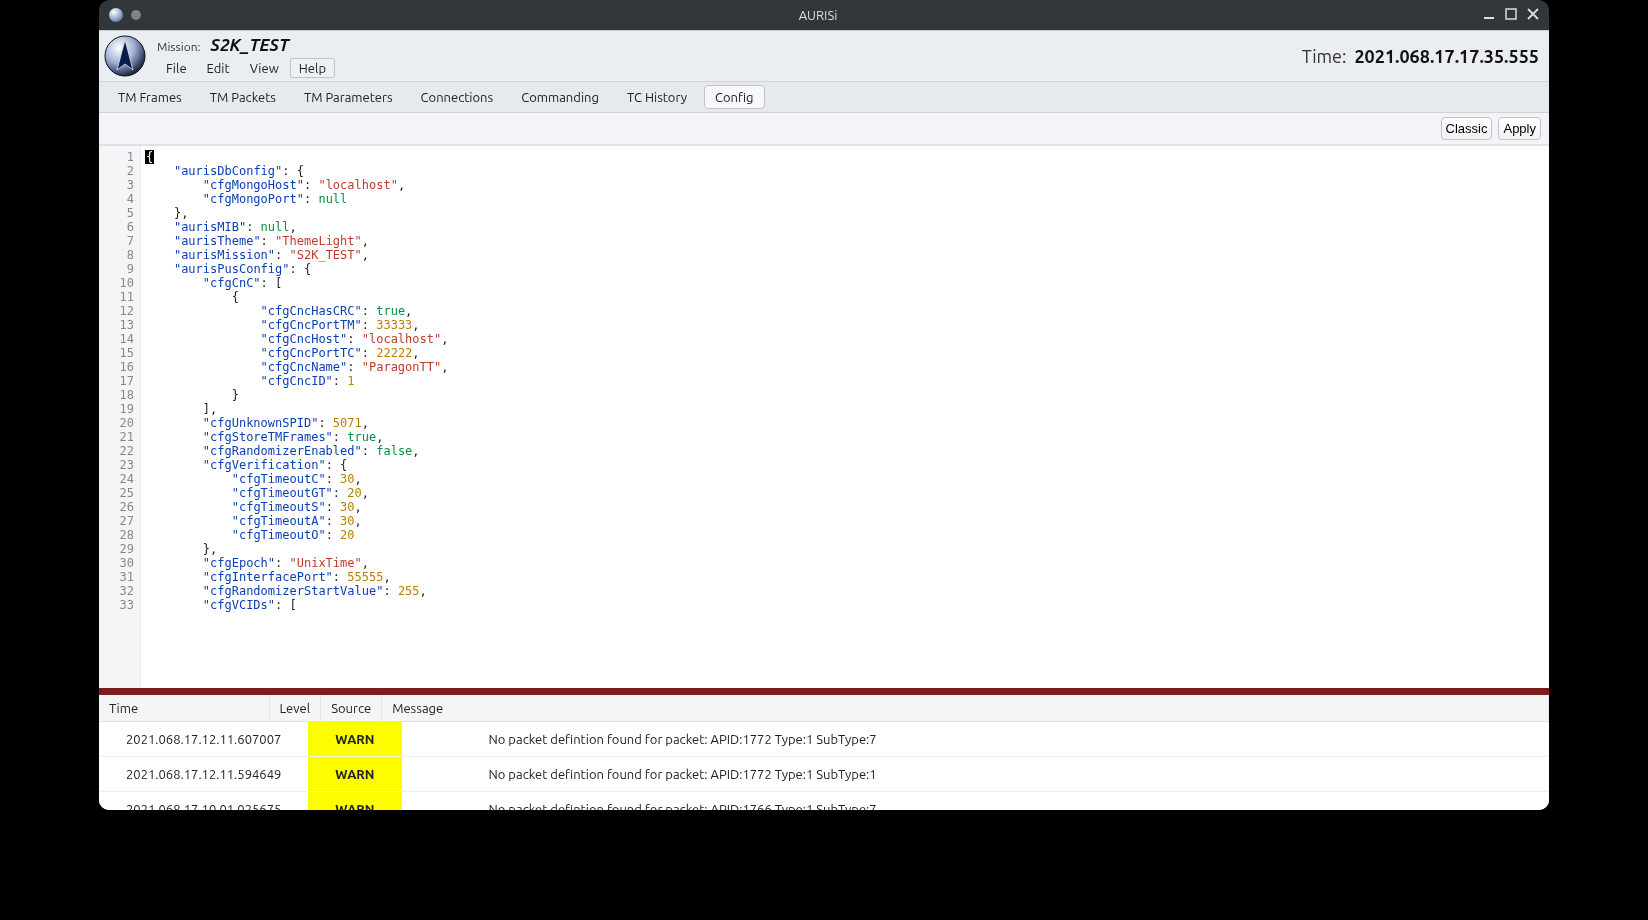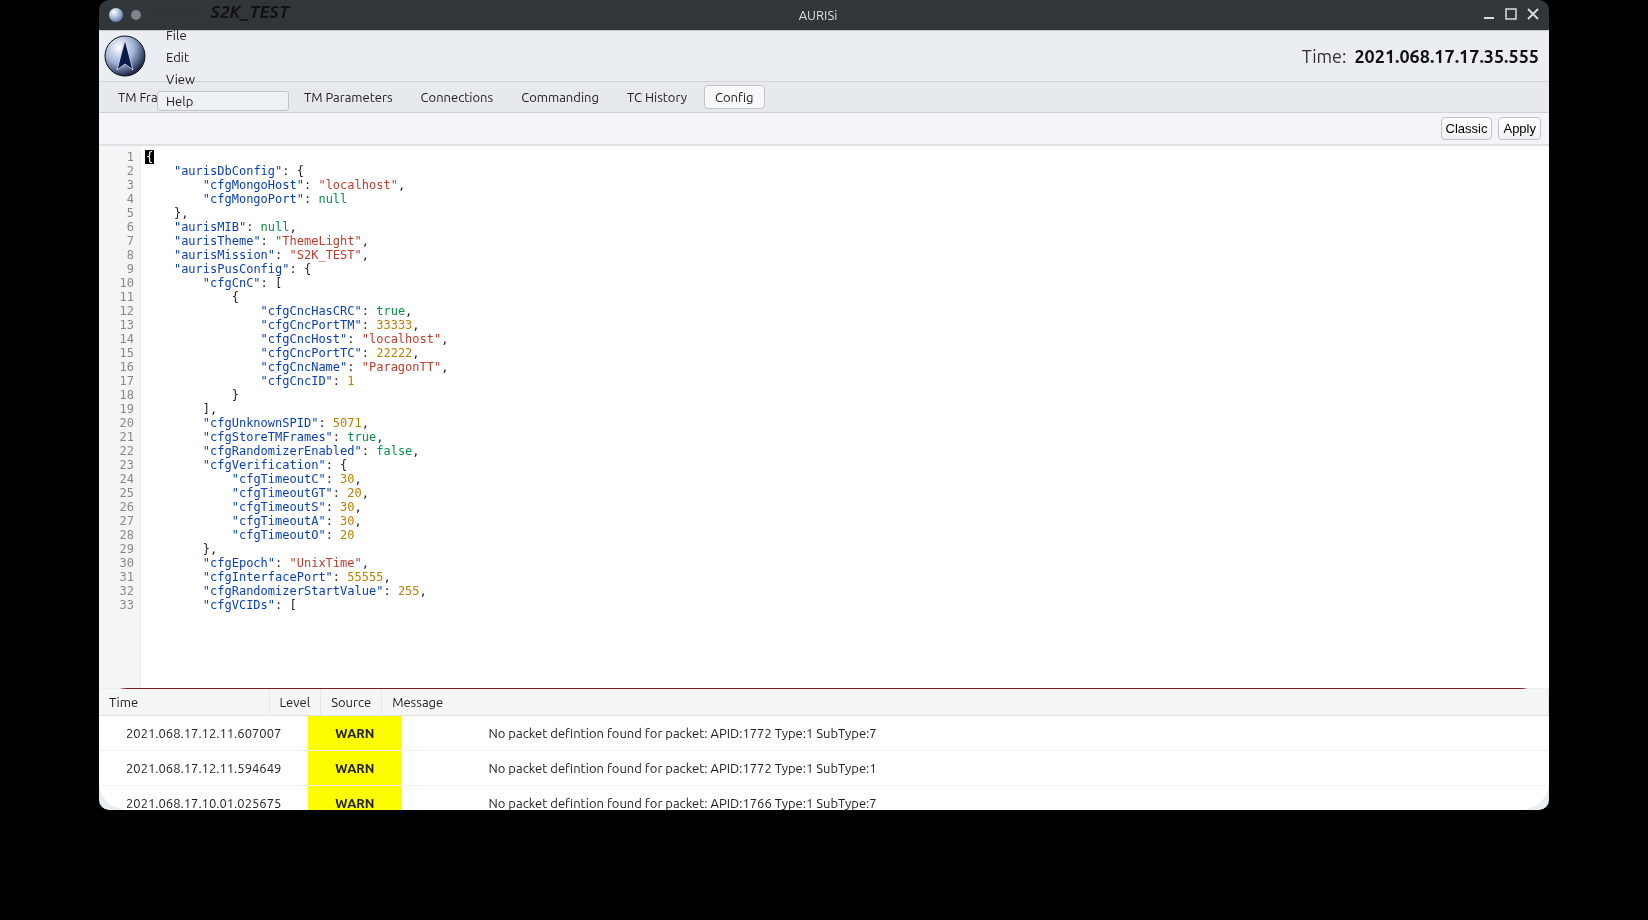--- a/index.html
+++ b/index.html
@@ -16,21 +16,21 @@
 .appshell { flex: 1; background: #eaedf1; display: flex; flex-direction: column; border-top: 1px solid #c8ccd0; min-height: 0; }
 
 
 .header { height: 50px; display: flex; align-items: center; padding: 0 10px 0 4px; position: relative; }
 .logo { width: 44px; height: 44px; margin-right: 10px; }
 .logo svg { width: 44px; height: 44px; }
 .header-mid { display: flex; flex-direction: column; gap: 4px; }
 .mission-row { display: flex; align-items: baseline; gap: 10px; }
 .mission-label { font-size: 12px; color: #333; }
 .mission-value { font-size: 17px; font-style: italic; font-weight: bold; color: #111; }
-.menubar { display: flex; gap: 2px; flex-direction: column; }
+.menubar { display: flex; gap: 2px; }
 .menubar .menu-item { padding: 2px 8px; border: 1px solid transparent; border-radius: 3px; font-size: 13px; }
 .menubar .menu-item.raised { border-color: #c0c4c8; background: #eef1f4; }
 .time-block { margin-left: auto; display: flex; align-items: baseline; gap: 8px; font-size: 18px; }
 .time-label { color: #333; }
 .time-value { font-weight: bold; color: #111; }
 
 
 .tabbar { display: flex; gap: 6px; padding: 3px 8px; border-top: 1px solid #cfd3d7; border-bottom: 1px solid #cfd3d7; background: #e6e9ed; }
 .tab { padding: 4px 10px; font-size: 13px; border: 1px solid transparent; border-radius: 4px; }
 .tab.active { background: #f7f8fa; border-color: #c0c4c8; }
@@ -45,21 +45,21 @@
 .gutter .ln { text-align: right; padding-right: 6px; font-family: "DejaVu Sans Mono","Consolas",monospace; font-size: 12px; color: #888; line-height: 14px; height: 14px; }
 .code { flex: 1; padding: 4px 0 0 4px; font-family: "DejaVu Sans Mono","Consolas",monospace; font-size: 12px; line-height: 14px; white-space: pre; overflow: hidden; }
 .first-brace { background: #000; color: #fff; padding: 0 1px; }
 .k { color: #0a3fb4; } 
 .s { color: #c13c2b; } 
 .n { color: #b97f00; } 
 .b { color: #0a9147; } 
 .p { color: #222; } 
 
 
-.logwrap { height: 122px; background: #fff; border-top: 1px solid #7f1d1d; display: flex; flex-direction: column; border-radius: 28px; }
+.logwrap { height: 122px; background: #fff; border-top: 7px solid #7f1d1d; display: flex; flex-direction: column; }
 .logwrap table { width: 100%; border-collapse: collapse; font-size: 13px; }
 .logwrap thead th { text-align: left; font-weight: normal; padding: 6px 10px; background: #f4f5f7; border-bottom: 1px solid #e2e2e2; border-right: 1px solid #e6e6e6; }
 .logwrap tbody td { padding: 10px 27px; border-bottom: 1px solid #f0f0f0; vertical-align: middle; }
 .lvl-warn { background: #fdfd00; font-weight: 600; }
 .col-time { width: 170px; }
 .col-level { width: 46px; }
 .col-source { width: 60px; }
 .logbody { overflow-y: hidden; flex: 1; }
 
 

